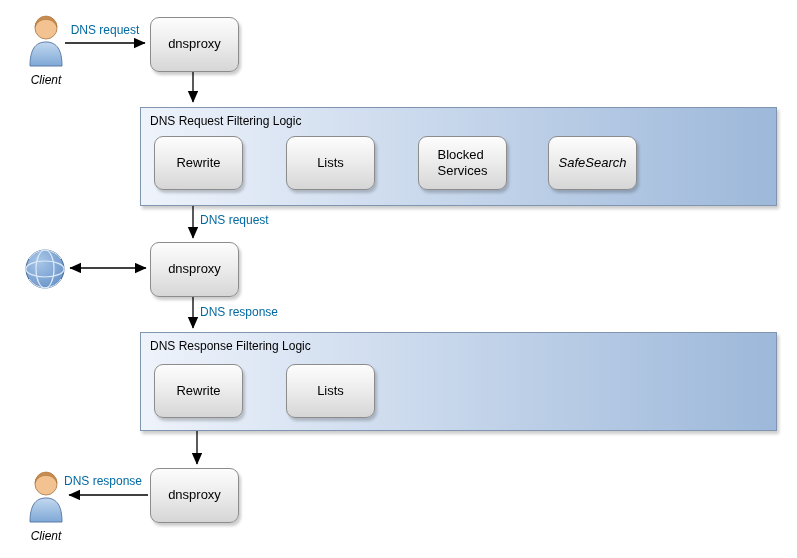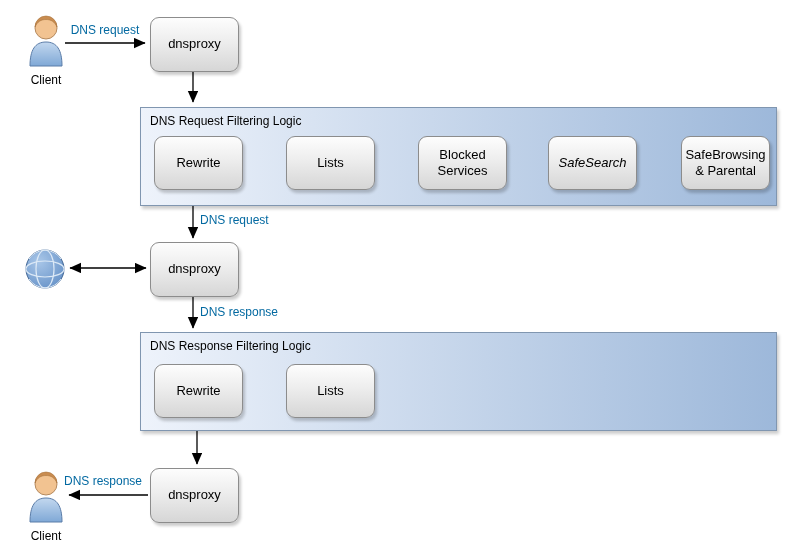--- a/index.html
+++ b/index.html
@@ -2,39 +2,39 @@
 <html style="--container-gradient-start: #eef3fb; --container-gradient-end: #9db8da; --container-border: #8096b0; --arrow: #000000;"><head>
 <meta charset="utf-8">
 <style>
   html,body { margin:0; padding:0; background:#ffffff; font-family:"Liberation Sans", sans-serif; }
   .canvas { position:relative; width:797px; height:558px; background:#ffffff; overflow:hidden; }
 
   
   .gbox {
     position:absolute;
     display:flex; align-items:center; justify-content:center;
-    text-align:center; font-size:13px; color:#000;
+    font-size:13px; color:#000;
     background:linear-gradient(180deg,#fdfdfd 0%,#ededed 45%,#d6d6d6 100%);
     border:1px solid #8c8c8c; border-radius:9px;
     box-shadow:2px 3px 3px rgba(0,0,0,0.20);
     white-space:pre-line; line-height:1.25;
   }
 
   
   .fcontainer {
     position:absolute;
     background:linear-gradient(90deg,var(--container-gradient-start,#eef3fb) 0%,var(--container-gradient-end,#9db8da) 100%);
     border:1px solid var(--container-border,#8096b0);
     box-shadow:2px 3px 3px rgba(0,0,0,0.20);
   }
   .fcontainer-title { position:absolute; top:6px; left:9px; font-size:12px; color:#000; }
 
   .edge-label { position:absolute; font-size:12px; color:#0369a1; white-space:pre-line; text-align:center; line-height:1.2; }
   .figure { position:absolute; }
-  .figure-label { position:absolute; font-size:12px; color:#000; text-align:center; white-space:pre-line; line-height:1.2; }
+  .figure-label { position:absolute; font-size:12px; color:#000; text-align:center; white-space:pre-line; line-height:1.2;font-style:italic; }
 
   svg.wires { position:absolute; left:0; top:0; width:797px; height:558px; pointer-events:none; }
   svg.wires line { stroke:var(--arrow,#000); stroke-width:1.3; }
   .defs-holder { position:absolute; width:0; height:0; overflow:hidden; }
 </style>
 </head>
 <body>
 
 <div class="canvas">
 
@@ -82,22 +82,20 @@
 
   <div class="edge-label" style="left:64px; top:23px; width:82px;">DNS request</div>
 
   <div class="fcontainer" style="left:140px; top:107px; width:635px; height:97px;">
     <div class="fcontainer-title">DNS Request Filtering Logic</div>
     <div class="gbox" style="left:13px;  top:28px; width:87px; height:52px;">Rewrite</div>
     <div class="gbox" style="left:145px; top:28px; width:87px; height:52px;">Lists</div>
     <div class="gbox" style="left:277px; top:28px; width:87px; height:52px;">Blocked
 Services</div>
     <div class="gbox" style="left:407px; top:28px; width:87px; height:52px;font-style:italic;">SafeSearch</div>
-    <div class="gbox" style="left:540px; top:28px; width:87px; height:52px;">SafeBrowsing
-&amp; Parental</div>
   </div>
 
   <div class="edge-label" style="left:200px; top:213px; width:90px; text-align:left;">DNS request</div>
 
   <div class="figure" style="left:24px; top:248px;">
     <svg width="42" height="42" viewBox="0 0 42 42">
       <circle cx="21" cy="21" r="19" fill="url(#globeGrad)" stroke="#3f6493" stroke-width="1"></circle>
       <ellipse cx="21" cy="21" rx="9" ry="19" fill="none" stroke="#dce9f6" stroke-width="1.2"></ellipse>
       <ellipse cx="21" cy="21" rx="19" ry="8" fill="none" stroke="#dce9f6" stroke-width="1.2"></ellipse>
       <path d="M5,11 a19,19 0 0 1 32,0 M5,31 a19,19 0 0 0 32,0" fill="none" stroke="#dce9f6" stroke-width="1"></path>

